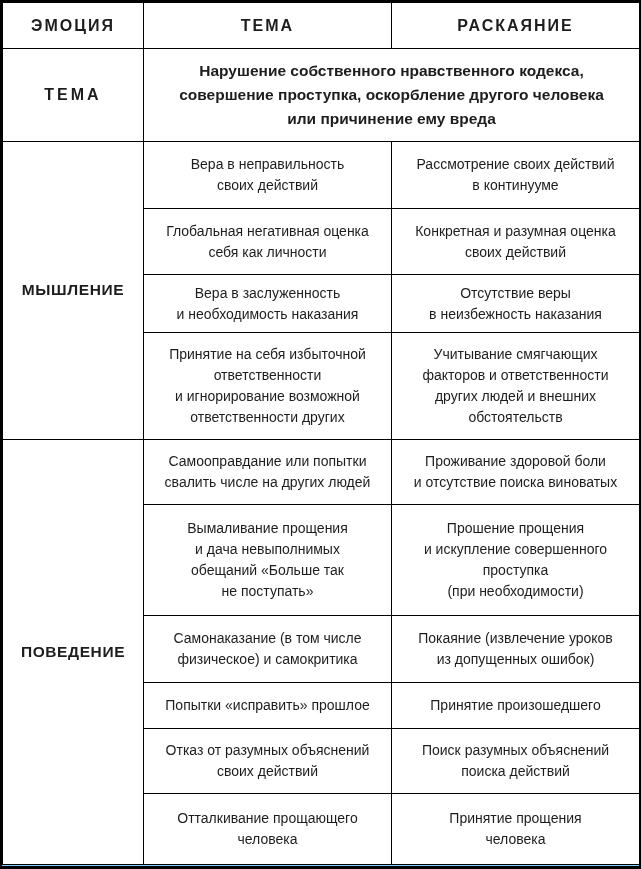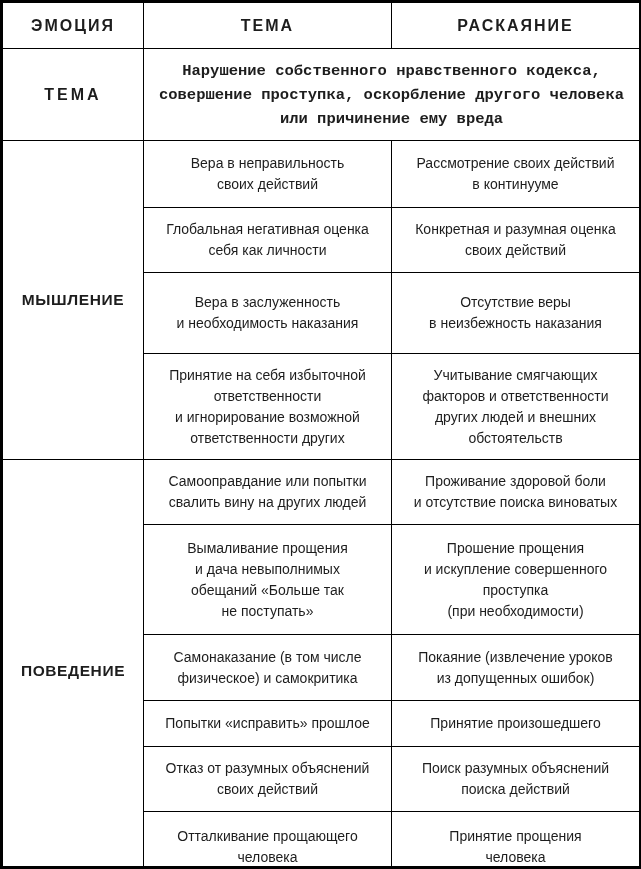--- a/index.html
+++ b/index.html
@@ -63,33 +63,32 @@
     font-size: 16px;
     letter-spacing: 3px;
     color: #1b1b1b;
     margin-top: 16px;
   }
   .tema-text {
     font-weight: bold;
     font-size: 15.5px;
     line-height: 24px;
     color: #1b1b1b;
-    font-family: Liberation Mono, monospace;
   }
   .cell {
     font-size: 14px;
     line-height: 21px;
     font-weight: 400;
   }
   
   tr.rh-header { height: 46px; }
   tr.rh-tema   { height: 92px; }
   tr.rh-m1 { height: 67px; }
   tr.rh-m2 { height: 65px; }
-  tr.rh-m3 { height: 81px; }
+  tr.rh-m3 { height: 58px; }
   tr.rh-m4 { height: 106px; }
   tr.rh-p1 { height: 65px; }
   tr.rh-p2 { height: 110px; }
   tr.rh-p3 { height: 66px; }
   tr.rh-p4 { height: 46px; }
   tr.rh-p5 { height: 65px; }
   tr.rh-p6 { height: 70px; }
 </style>
 </head>
 <body>
@@ -140,21 +139,21 @@
 ответственности других</td>
         <td class="cell">Учитывание смягчающих
 факторов и ответственности
 других людей и внешних
 обстоятельств</td>
       </tr>
 
       <tr class="rh-p1">
         <td class="section-label" rowspan="6">ПОВЕДЕНИЕ</td>
         <td class="cell">Самооправдание или попытки
-свалить вину на других людей</td>
+свалить числе на других людей</td>
         <td class="cell">Проживание здоровой боли
 и отсутствие поиска виноватых</td>
       </tr>
       <tr class="rh-p2">
         <td class="cell">Вымаливание прощения
 и дача невыполнимых
 обещаний «Больше так
 не поступать»</td>
         <td class="cell">Прошение прощения
 и искупление совершенного

